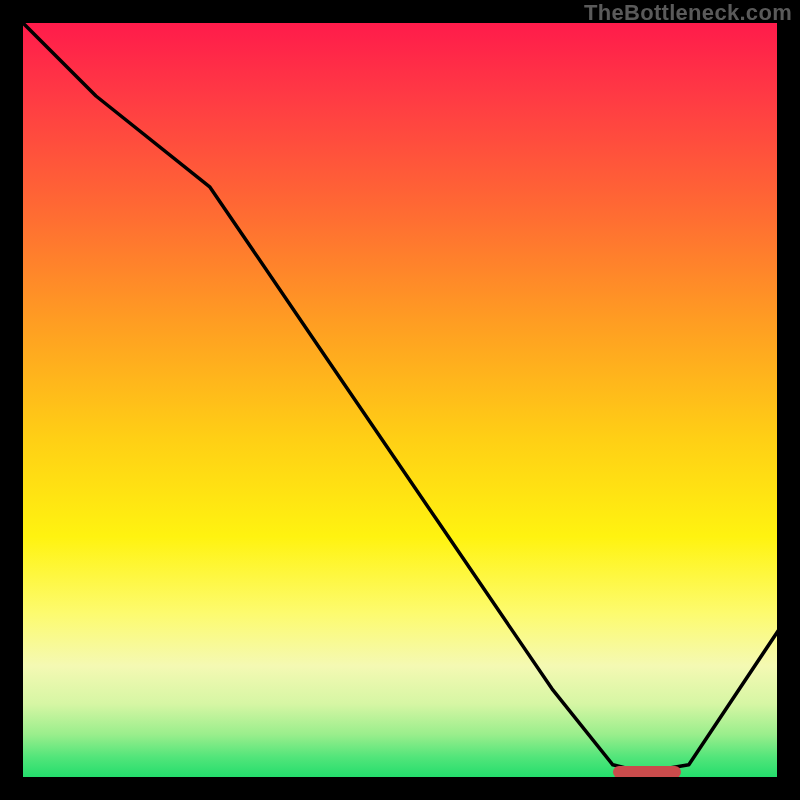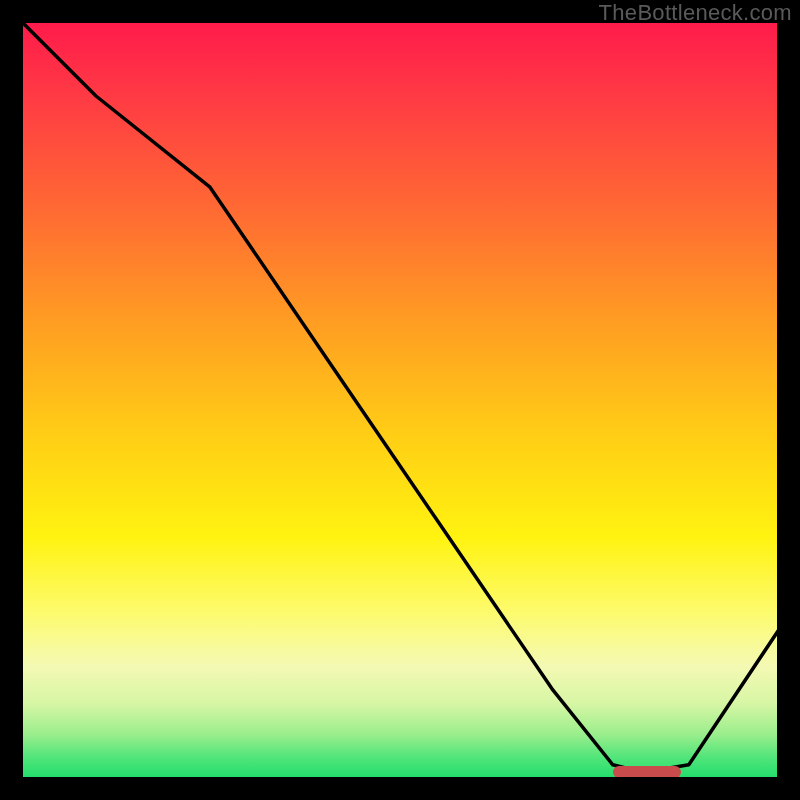--- a/index.html
+++ b/index.html
@@ -16,21 +16,21 @@
     width: 800px;
     height: 800px;
     background: #000;
   }
   .watermark {
     position: absolute;
     top: 0px;
     right: 8px;
     color: #5a5a5a;
     font-size: 22px;
-    font-weight: 400;
+    font-weight: 700;
     letter-spacing: 0.3px;
     z-index: 5;
   }
   .plot-frame {
     position: absolute;
     left: 20px;
     top: 20px;
     width: 760px;
     height: 760px;
     background: #000;

